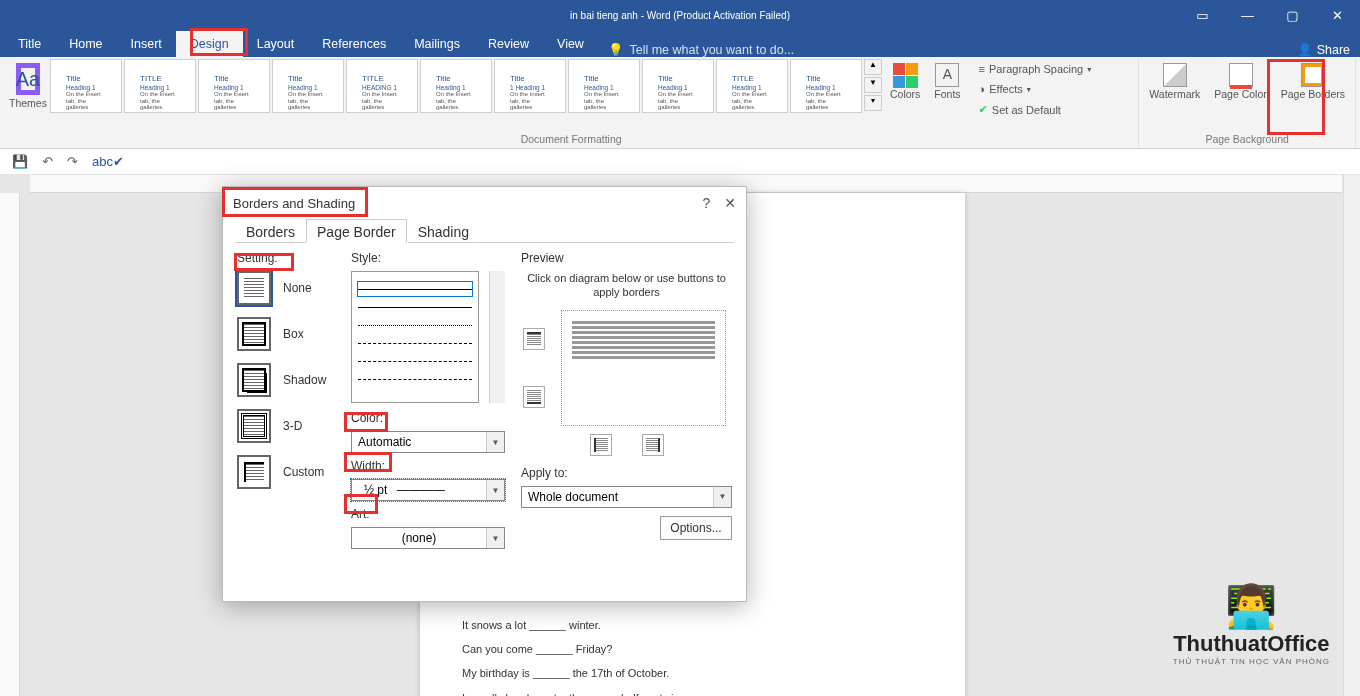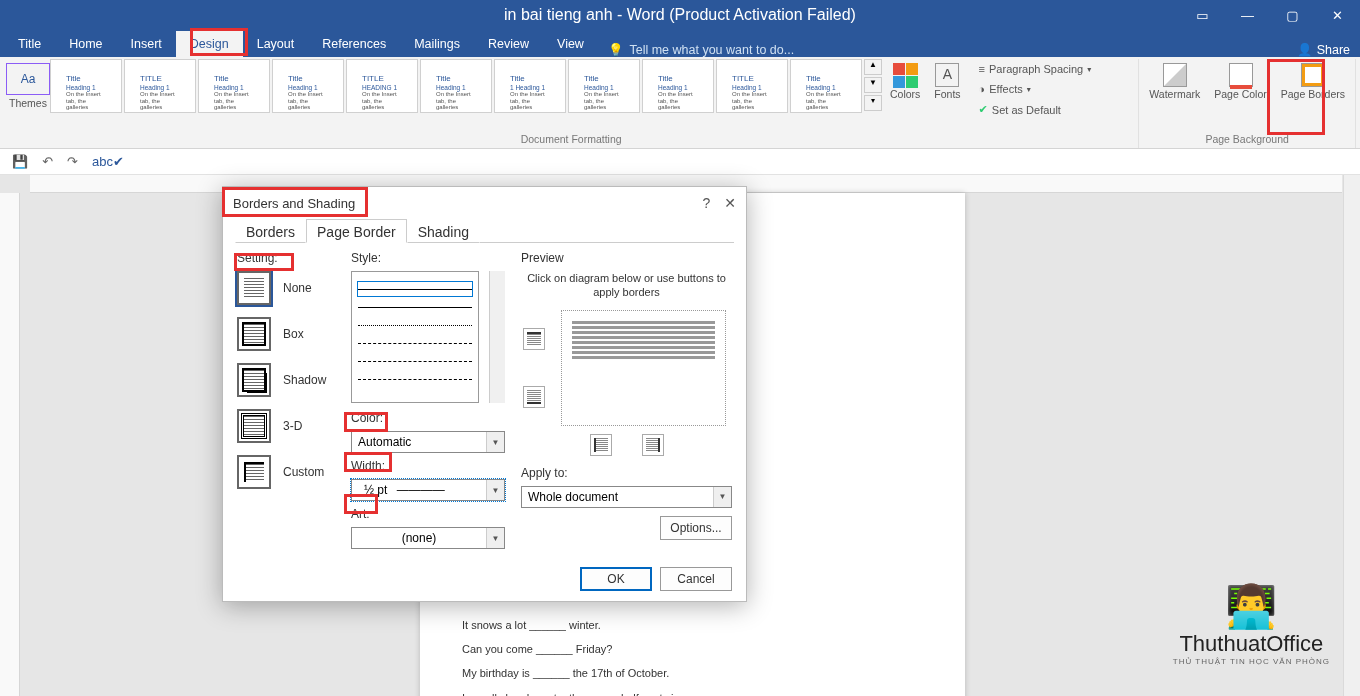--- a/index.html
+++ b/index.html
@@ -1,38 +1,38 @@
 <!DOCTYPE html>
 <html><head>
 <meta charset="utf-8">
 <style>
 * { margin:0; padding:0; box-sizing:border-box; font-family:"Segoe UI",Arial,sans-serif; }
 body { background:#f0f0f0; width:1360px; height:696px; overflow:hidden; position:relative; }
 
 
 .titlebar { height:30px; background:#2b579a; display:flex; align-items:center; position:relative; }
-.titlebar-center { position:absolute; left:50%; transform:translateX(-50%); color:#fff; font-size:16px; white-space:nowrap; }
+.titlebar-center { position:absolute; left:50%; transform:translateX(-50%); color:#fff; font-size:10px; white-space:nowrap; }
 .titlebar-right { position:absolute; right:0; display:flex; }
 .titlebar-btn { width:45px; height:30px; display:flex; align-items:center; justify-content:center; color:#fff; font-size:13px; }
 
 
 .ribbon-tabs { height:27px; background:#2b579a; display:flex; align-items:flex-end; padding-left:4px; position:relative; }
 .ribbon-tab { padding:6px 14px; color:#fff; font-size:12.5px; cursor:pointer; }
 .ribbon-tab.file { background:#2b579a; }
 .ribbon-tab.active { background:#f3f3f3; color:#2b579a; }
 .tellme { color:#cfe0f2; font-size:12.5px; display:flex; align-items:center; padding:0 10px; gap:6px; }
 .share { position:absolute; right:10px; color:#fff; font-size:12.5px; display:flex; align-items:center; gap:4px; }
 
 
 .ribbon-body { height:92px; background:#f3f3f3; border-bottom:1px solid #d4d4d4; display:flex; padding:2px 4px 0 4px; }
 .ribbon-group { display:flex; flex-direction:column; border-right:1px solid #e1e1e1; padding:0 4px 2px 4px; height:100%; }
 .ribbon-group-content { display:flex; flex:1; align-items:flex-start; gap:2px; }
 .ribbon-group-label { text-align:center; font-size:10.5px; color:#777; padding:1px 0; }
 .themes-btn { width:40px; display:flex; flex-direction:column; align-items:center; gap:2px; font-size:10.5px; color:#555; padding-top:4px; }
-.themes-icon { width:44px; height:32px; border:1px solid #8b5cf6; display:flex; align-items:center; justify-content:center; font-size:12px; color:#2b579a; }
+.themes-icon { width:24px; height:32px; border:5px solid #8b5cf6; display:flex; align-items:center; justify-content:center; font-size:20px; color:#2b579a; }
 .style-set { width:72px; height:54px; border:1px solid #d0d0d0; background:#fff; font-size:6px; padding:15px; overflow:hidden; color:#555; line-height:1.1; }
 .style-set .t { color:#2b579a; font-size:8px; display:block; }
 .style-set .h { color:#2b579a; font-size:6.5px; display:block; }
 .big-btn { display:flex; flex-direction:column; align-items:center; gap:2px; font-size:10.5px; color:#555; padding:4px 6px 0 6px; text-align:center; line-height:1.1; }
 .big-btn .ic { width:24px; height:24px; }
 .small-row { display:flex; align-items:center; gap:4px; font-size:11px; color:#555; padding:2px 4px; }
 .colors-ic{display:grid;grid-template-columns:12px 12px;grid-template-rows:12px 12px;gap:1px;}
 .colors-ic span{width:12px;height:12px;}
 
 
@@ -80,21 +80,21 @@
 .pv-page{flex:1;border:1px dotted #999;margin:0 6px;padding:10px;display:flex;flex-direction:column;gap:2px;}
 .pv-page .ln{height:3px;background:#999;}
 .pv-bottom{display:flex;justify-content:center;gap:30px;margin-top:8px;}
 .dialog-footer { display:flex; justify-content:flex-end; gap:8px; padding:8px 14px; }
 .btn { min-width:72px; height:24px; border:1px solid #999; background:#fdfdfd; font-size:12px; color:#333; display:flex; align-items:center; justify-content:center; }
 .btn.primary { border:2px solid #0067c0; }
 
 .hl { position:absolute; border:3px solid #e53030; pointer-events:none; z-index:50; }
 .watermark{position:absolute;right:30px;bottom:30px;text-align:center;color:#2b579a;z-index:5;}
 .watermark .logo{font-size:42px;}
-.watermark .t1{font-size:22px;font-weight:400;color:#222;}
+.watermark .t1{font-size:22px;font-weight:700;color:#222;}
 .watermark .t2{font-size:8px;color:#666;letter-spacing:1px;}
 </style>
 </head>
 <body>
 
 <div class="titlebar">
   <div class="titlebar-center">in bai tieng anh - Word (Product Activation Failed)</div>
   <div class="titlebar-right">
     <div class="titlebar-btn">▭</div>
     <div class="titlebar-btn">—</div>
@@ -354,24 +354,20 @@
       <div class="combo">
           <span>Whole document</span>
           <div class="dd">▼</div>
         </div>
       <div style="display:flex;justify-content:flex-end;margin-top:8px;">
         <div class="btn">Options...</div>
       </div>
     </div>
   </div>
 
-  <div class="dialog-footer">
-    <div class="btn primary">OK</div>
-    <div class="btn">Cancel</div>
-  </div>
 </div>
 
 <div class="hl" style="left:190px; top:28px; width:58px; height:28px;"></div>
 <div class="hl" style="left:1267px; top:59px; width:58px; height:76px;"></div>
 <div class="hl" style="left:222px; top:187px; width:146px; height:30px;"></div>
 <div class="hl" style="left:234px; top:253px; width:60px; height:18px;"></div>
 <div class="hl" style="left:344px; top:412px; width:44px; height:20px;"></div>
 <div class="hl" style="left:344px; top:452px; width:48px; height:20px;"></div>
 <div class="hl" style="left:344px; top:494px; width:34px; height:20px;"></div>
 

